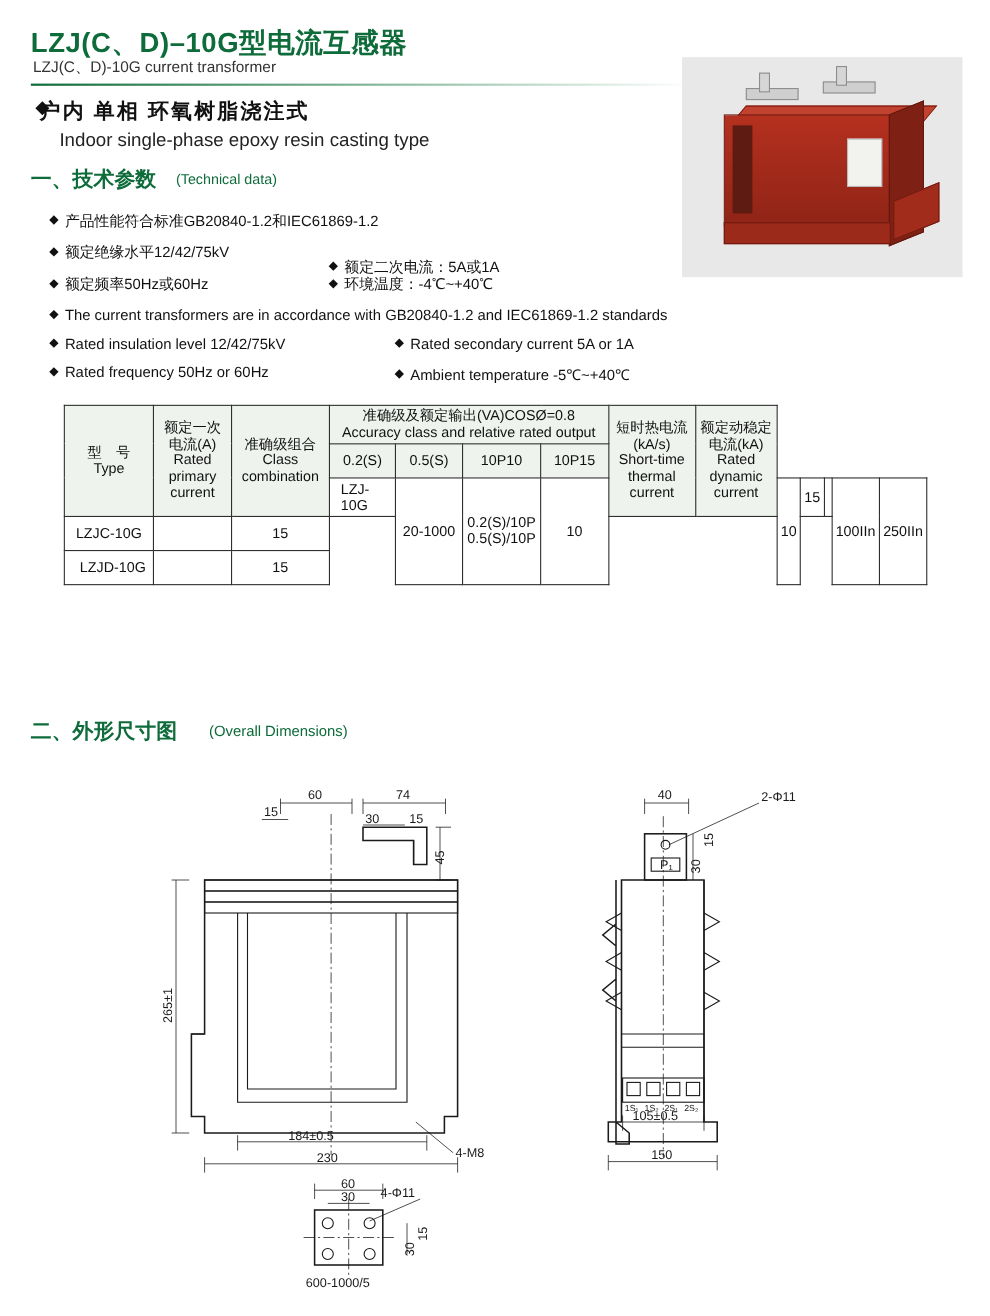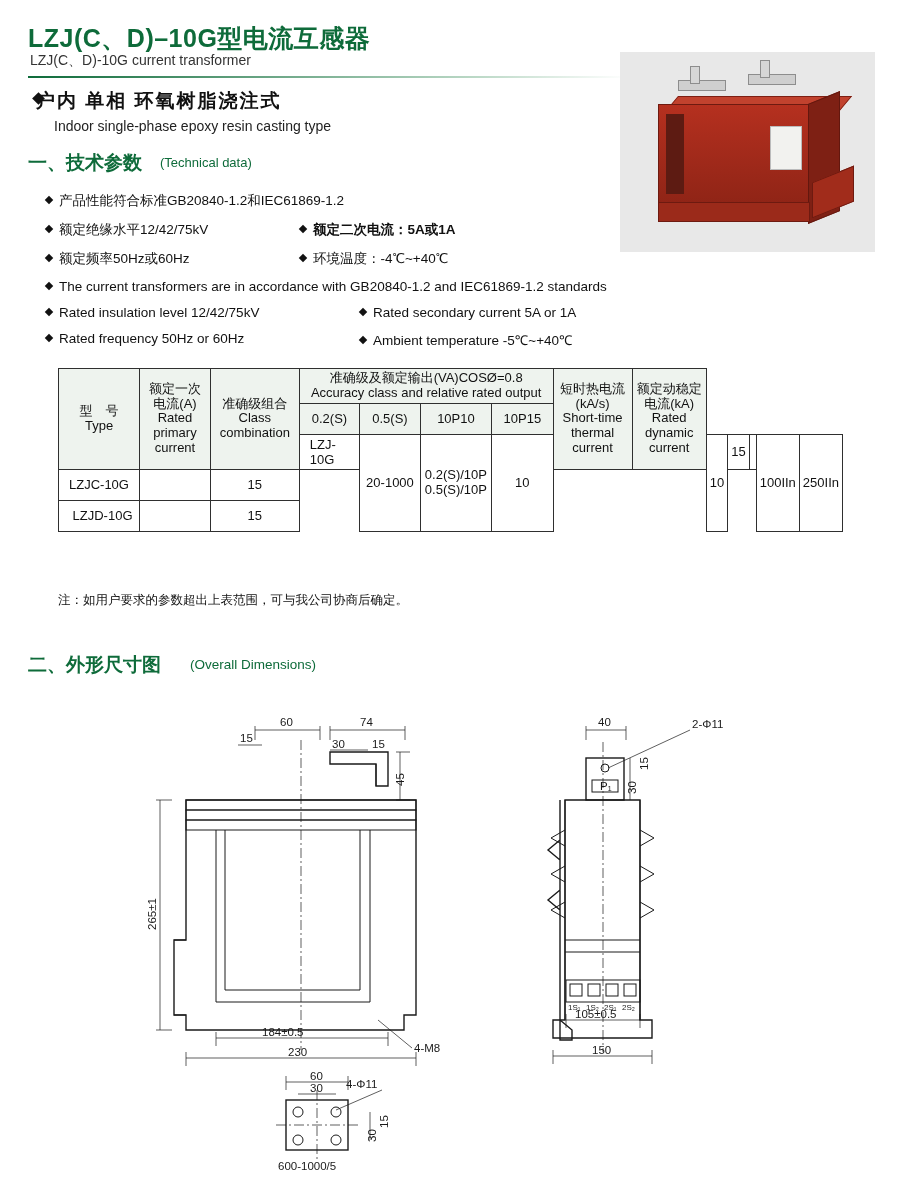--- a/index.html
+++ b/index.html
@@ -81,40 +81,40 @@
   
   .sub-cn{
     position:absolute;left:36px;top:88px;font-size:19px;font-weight:bold;color:#111;
     letter-spacing:2px;
   }
   .sub-diamond{
     position:absolute;left:34px;top:94px;width:9px;height:9px;background:#111;
     transform:rotate(45deg);
   }
   .sub-en{
-    position:absolute;left:54px;top:118px;font-size:14px;color:#222;
+    position:absolute;left:54px;top:118px;font-size:17px;color:#222;
   }
 
   
   .sec1-cn{
     position:absolute;left:28px;top:150px;font-size:19px;font-weight:bold;color:#0e6b3a;
   }
   .sec1-en{
     position:absolute;left:160px;top:155px;font-size:13px;color:#0e6b3a;
   }
   .spec{
     position:absolute;left:46px;font-size:13.5px;color:#111;
   }
   .spec .d{
     display:inline-block;width:6px;height:6px;background:#111;transform:rotate(45deg);
     margin-right:7px;position:relative;top:-2px;
   }
   .r1{top:192px;}
   .r2{top:221px;}
-  .r2b{top:221px;left:300px;font-weight:bold;}
+  .r2b{top:234px;left:300px;}
   .r3{top:250px;}
   .r3b{top:250px;left:300px;}
   .r4{top:279px;}
   .r5{top:305px;}
   .r5b{top:305px;left:360px;}
   .r6{top:331px;}
   .r6b{top:331px;left:360px;}
 
   
   .tbl-wrap{position:absolute;left:58px;top:368px;width:785px;}
@@ -253,21 +253,20 @@
       </tr>
       <tr>
         <td style="height:26px;text-align:center;padding-left:10px;">LZJD-10G</td>
         <td></td>
         <td>15</td>
       </tr>
     </tbody>
       </table>
   </div>
 
-  <div class="note-cn">注：如用户要求的参数超出上表范围，可与我公司协商后确定。</div>
 
   <div class="sec2-cn">二、外形尺寸图</div>
   <div class="sec2-en">(Overall  Dimensions)</div>
 
   <div class="draw">
   <svg width="900" height="500" viewBox="0 0 900 500">
 
     <g>
 
       <path class="lnb" d="M186 110 L416 110 L416 325 L404 325 L404 340 L186 340 L186 325 L174 325 L174 250

